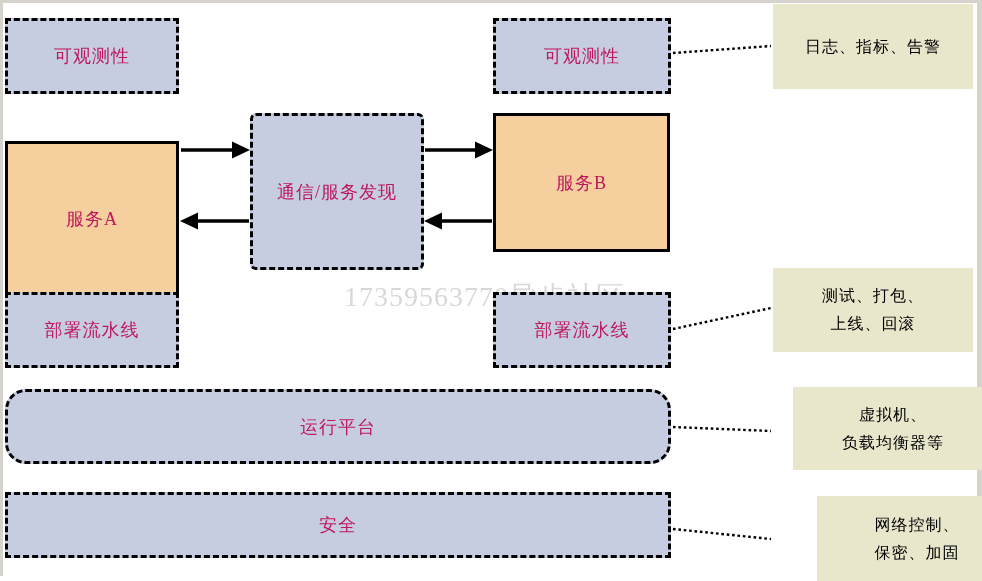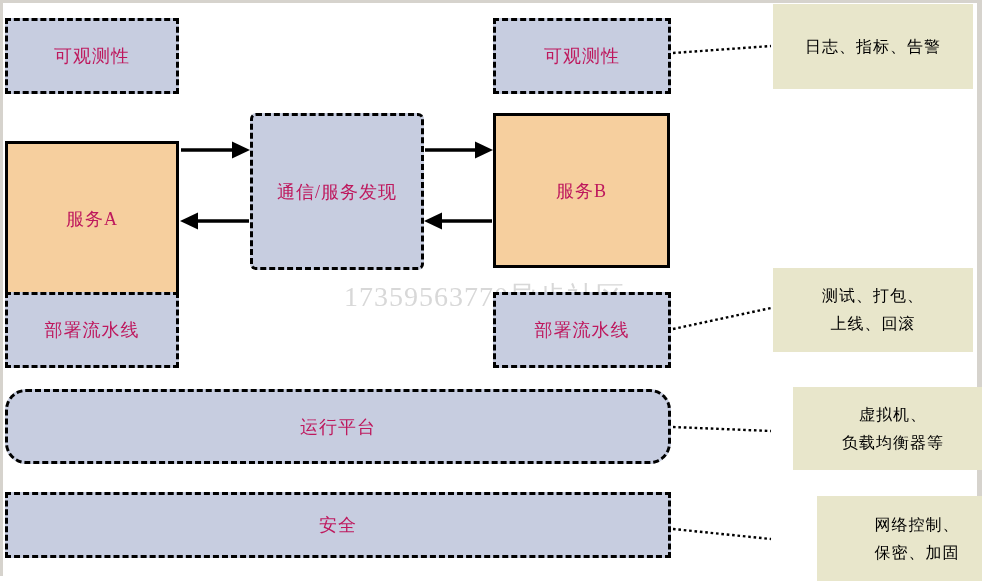--- a/index.html
+++ b/index.html
@@ -43,21 +43,21 @@
     line-height:28px;
     letter-spacing:1px;
     z-index:2;
     text-align:center;
   }
   
   #obs-left   {left:5px;  top:18px;  width:174px; height:76px;}
   #obs-right  {left:493px; top:18px; width:178px; height:76px;}
   #service-a  {left:5px;  top:113px; width:174px; height:155px;margin-top:28px;}
   #comm       {left:250px; top:113px; width:174px; height:157px;border-radius:6px;}
-  #service-b  {left:493px; top:113px; width:177px; height:155px;}
+  #service-b  {left:493px; top:113px; width:177px; height:139px;}
   #pipe-left  {left:5px;  top:292px; width:174px; height:76px;}
   #pipe-right {left:493px; top:292px; width:178px; height:76px;}
   #platform   {left:5px;  top:389px; width:666px; height:75px;border-radius:21px;}
   #security   {left:5px;  top:492px; width:666px; height:66px;}
   
   #note-obs      {left:773px; top:4px;   width:200px; height:85px;}
   #note-pipeline {left:773px; top:268px; width:200px; height:84px;}
   #note-platform {left:793px; top:387px; width:200px; height:83px;}
   #note-security {left:773px; top:496px; width:200px; height:85px;margin-left:44px;}
 

